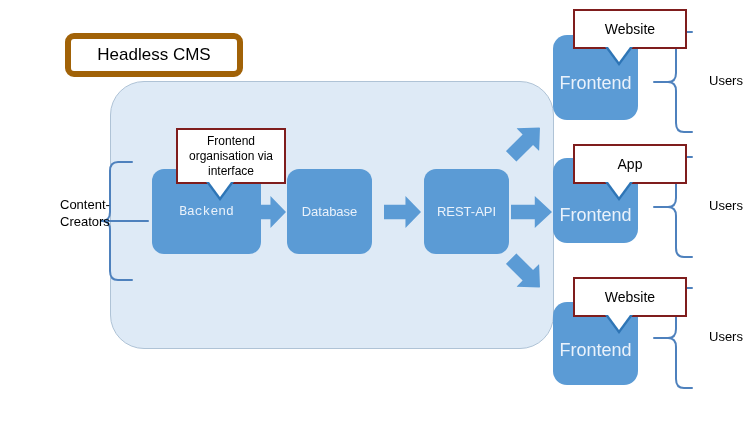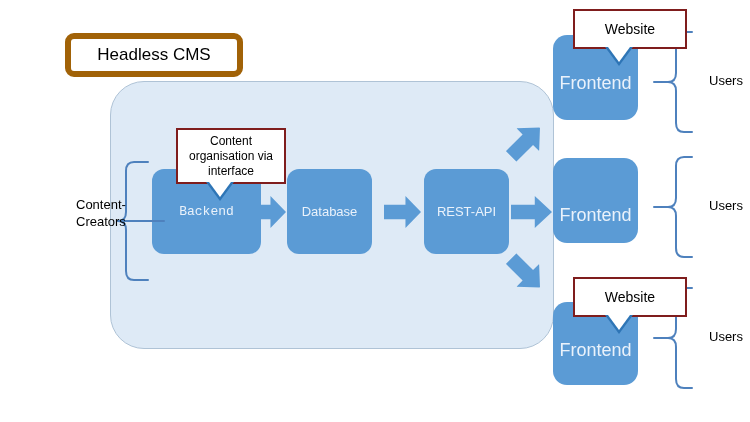--- a/index.html
+++ b/index.html
@@ -176,21 +176,21 @@
   .brace-group svg { display: block; overflow: visible; }
   .brace-label {
     position: absolute;
     font-size: 13px;
     color: #000000;
     white-space: pre-line;
     line-height: 17px;
   }
 
   
-  .brace-left  { left: 60px; top: 160px; width: 90px; height: 122px; }
+  .brace-left  { left: 44px; top: 160px; width: 90px; height: 122px; }
   .brace-left .brace-label {
     left: 0px; top: 36px; width: 64px; text-align: left;
   }
 
   
   .brace-right { width: 110px; height: 104px; }
   .brace-right.u1 { left: 638px; top: 30px; }
   .brace-right.u2 { left: 638px; top: 155px; }
   .brace-right.u3 { left: 638px; top: 286px; }
   .brace-right .brace-label {
@@ -214,37 +214,42 @@
 
   <div class="block-arrow a1"></div>
   <div class="block-arrow a2"></div>
   <div class="block-arrow a-up"></div>
   <div class="block-arrow a3"></div>
   <div class="block-arrow a-down"></div>
 
   <div class="callout content-org">
     <span class="tail"></span>
     <span class="tail-fill"></span>
-    <span>Content organisation via interface</span>
+    <span>Frontend organisation via interface</span>
   </div>
 
   <div class="frontend-box fe1">
     <span class="fe-label">Frontend</span>
   </div>
   <div class="frontend-box fe2">
     <span class="fe-label">Frontend</span>
   </div>
   <div class="frontend-box fe3">
     <span class="fe-label">Frontend</span>
   </div>
 
   <div class="callout cw1">
     <span class="tail"></span>
     <span class="tail-fill"></span>
     <span>Website</span>
+  </div>
+  <div class="callout cw2">
+    <span class="tail"></span>
+    <span class="tail-fill"></span>
+    <span>App</span>
   </div>
   <div class="callout cw3">
     <span class="tail"></span>
     <span class="tail-fill"></span>
     <span>Website</span>
   </div>
 
   <div class="brace-group brace-left">
     <svg width="90" height="122" viewBox="0 0 90 122" fill="none">
       <path d="M72 2 H58 Q50 2 50 11 V52 Q50 61 42 61 Q50 61 50 70 V111 Q50 120 58 120 H72" stroke="#4E81BD" stroke-width="2" fill="none" stroke-linecap="round" stroke-linejoin="round"></path>

